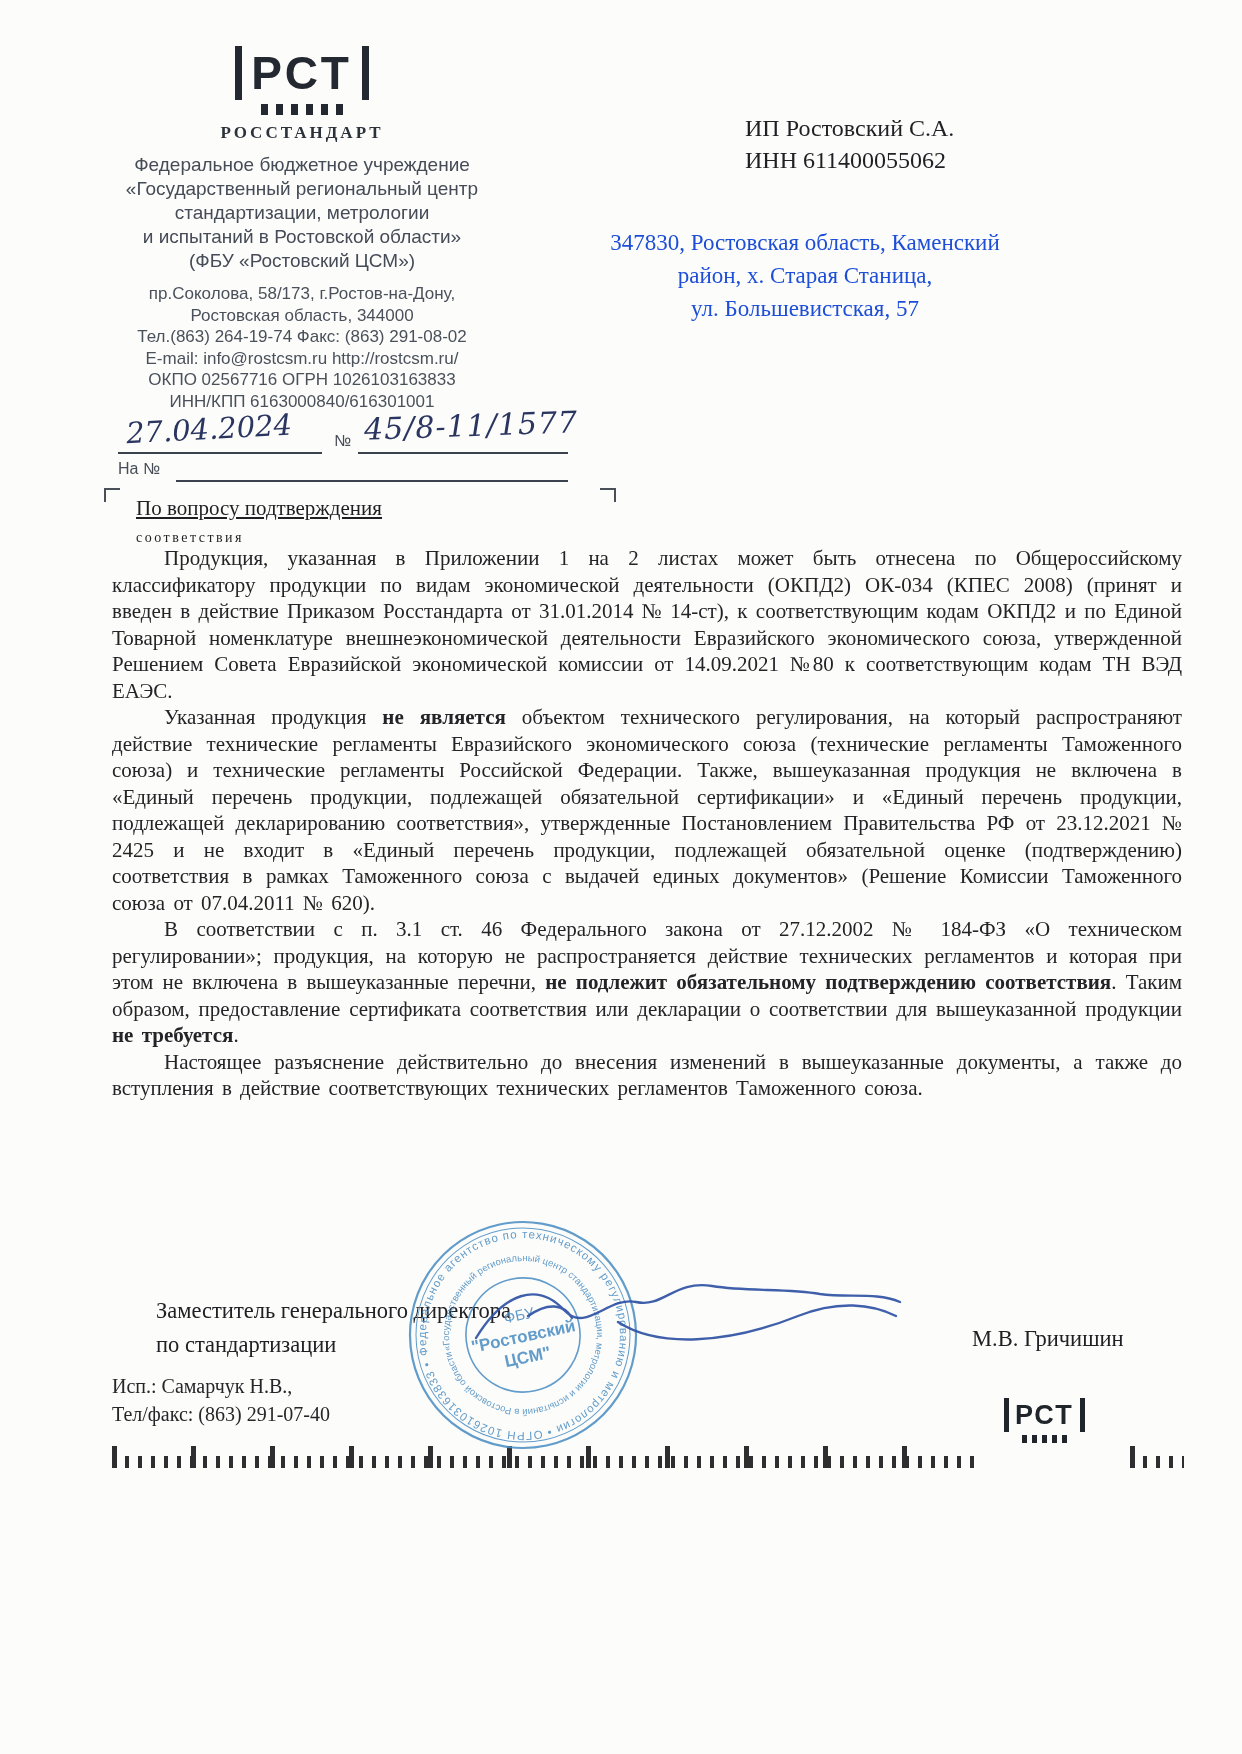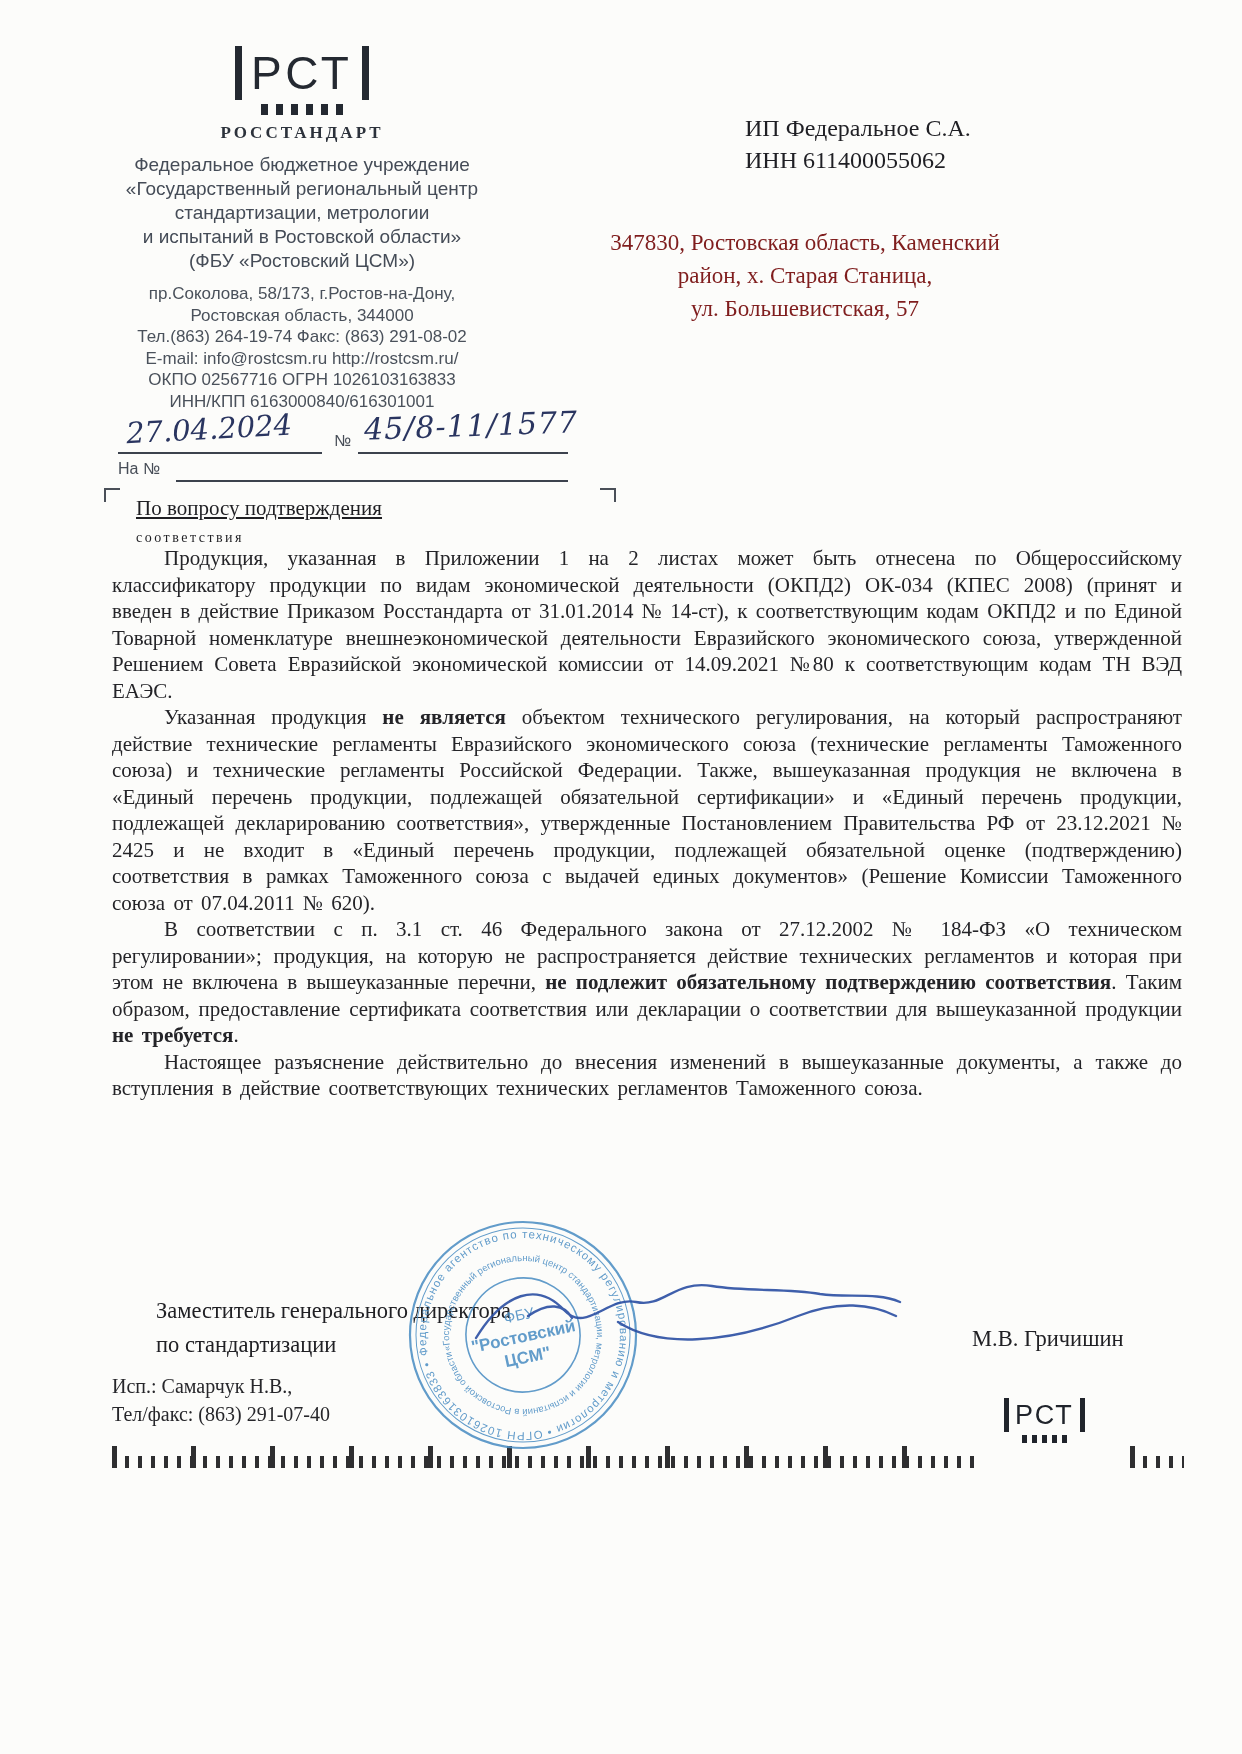--- a/index.html
+++ b/index.html
@@ -18,21 +18,21 @@
   
   .org-block {
     position: absolute; left: 62px; top: 46px; width: 480px;
     text-align: center;
     font-family: "Liberation Sans", sans-serif;
     color: #474d57;
   }
   .logo-row { display: flex; justify-content: center; align-items: stretch; gap: 9px; height: 54px; }
   .logo-bar { width: 7px; background: #242931; }
   .logo-letters {
-    font-size: 46px; font-weight: normal; letter-spacing: 4px;
+    font-size: 46px; font-weight: bold; letter-spacing: 4px;
     line-height: 54px; color: #242931;
   }
   .logo-ticks { display: flex; justify-content: center; gap: 8px; margin-top: 4px; }
   .logo-ticks span { width: 7px; height: 11px; background: #242931; }
   .org-short { margin-top: 8px; font-size: 17px; font-weight: bold; letter-spacing: 3px; color: #2c323b; font-family: Liberation Serif, serif; }
   .org-full  { margin-top: 10px; font-size: 19px; line-height: 24px; color: #454c57; }
   .org-contacts { margin-top: 10px; font-size: 17px; line-height: 21.5px; color: #4a515b; }
 
   
   .date-row { position: absolute; left: 118px; top: 416px; width: 470px; height: 44px; }
@@ -63,21 +63,21 @@
   .corner-left  { left: 104px; top: 488px; border-left: 2px solid #4a4f58; }
   .corner-right { left: 600px; top: 488px; border-right: 2px solid #4a4f58; }
 
   
   .recipient-name {
     position: absolute; left: 745px; top: 112px;
     font-size: 24px; line-height: 32px; color: #1f1f24;
   }
   .recipient-address {
     position: absolute; left: 570px; top: 226px; width: 470px;
-    text-align: center; font-size: 23px; line-height: 33px; color: #7f1d1d;
+    text-align: center; font-size: 23px; line-height: 33px; color: #1d4ed8;
   }
 
   
   .letter-body {
     position: absolute; left: 112px; top: 545px; width: 1070px;
     font-size: 21px; line-height: 26.5px;
     text-align: justify; word-spacing: 3px; color: #242428;
     z-index: 2;
   }
   .para { text-indent: 52px; margin: 0; }
@@ -160,21 +160,21 @@
   </div>
 
   <div class="corner corner-left"></div>
   <div class="corner corner-right"></div>
   <div class="subject">
     <div class="subject-line1">По вопросу подтверждения</div>
     <div class="subject-line2">соответствия</div>
   </div>
 
   <div class="recipient-name">
-    <div>ИП Федеральное С.А.</div>
+    <div>ИП Ростовский С.А.</div>
     <div>ИНН 611400055062</div>
   </div>
   <div class="recipient-address pre">347830, Ростовская область, Каменский
 район, х. Старая Станица,
 ул. Большевистская, 57</div>
 
   <div class="letter-body">
     <p class="para">Продукция, указанная в Приложении 1 на 2 листах может быть отнесена по Общероссийскому классификатору продукции по видам экономической деятельности (ОКПД2) ОК-034 (КПЕС 2008) (принят и введен в действие Приказом Росстандарта от 31.01.2014 № 14-ст), к соответствующим кодам ОКПД2 и по Единой Товарной номенклатуре внешнеэкономической деятельности Евразийского экономического союза, утвержденной Решением Совета Евразийской экономической комиссии от 14.09.2021 №80 к соответствующим кодам ТН ВЭД ЕАЭС.</p>
     <p class="para"><span>Указанная продукция </span><b>не является</b><span> объектом технического регулирования, на который распространяют действие технические регламенты Евразийского экономического союза (технические регламенты Таможенного союза) и технические регламенты Российской Федерации. Также, вышеуказанная продукция не включена в «Единый перечень продукции, подлежащей обязательной сертификации» и «Единый перечень продукции, подлежащей декларированию соответствия», утвержденные Постановлением Правительства РФ от 23.12.2021 № 2425 и не входит в «Единый перечень продукции, подлежащей обязательной оценке (подтверждению) соответствия в рамках Таможенного союза с выдачей единых документов» (Решение Комиссии Таможенного союза от 07.04.2011 № 620).</span></p>
     <p class="para"><span>В соответствии с п. 3.1 ст. 46 Федерального закона от 27.12.2002 № 184-ФЗ «О техническом регулировании»; продукция, на которую не распространяется действие технических регламентов и которая при этом не включена в вышеуказанные перечни, </span><b>не подлежит обязательному подтверждению соответствия</b><span>. Таким образом, предоставление сертификата соответствия или декларации о соответствии для вышеуказанной продукции </span><b>не требуется</b><span>.</span></p>

